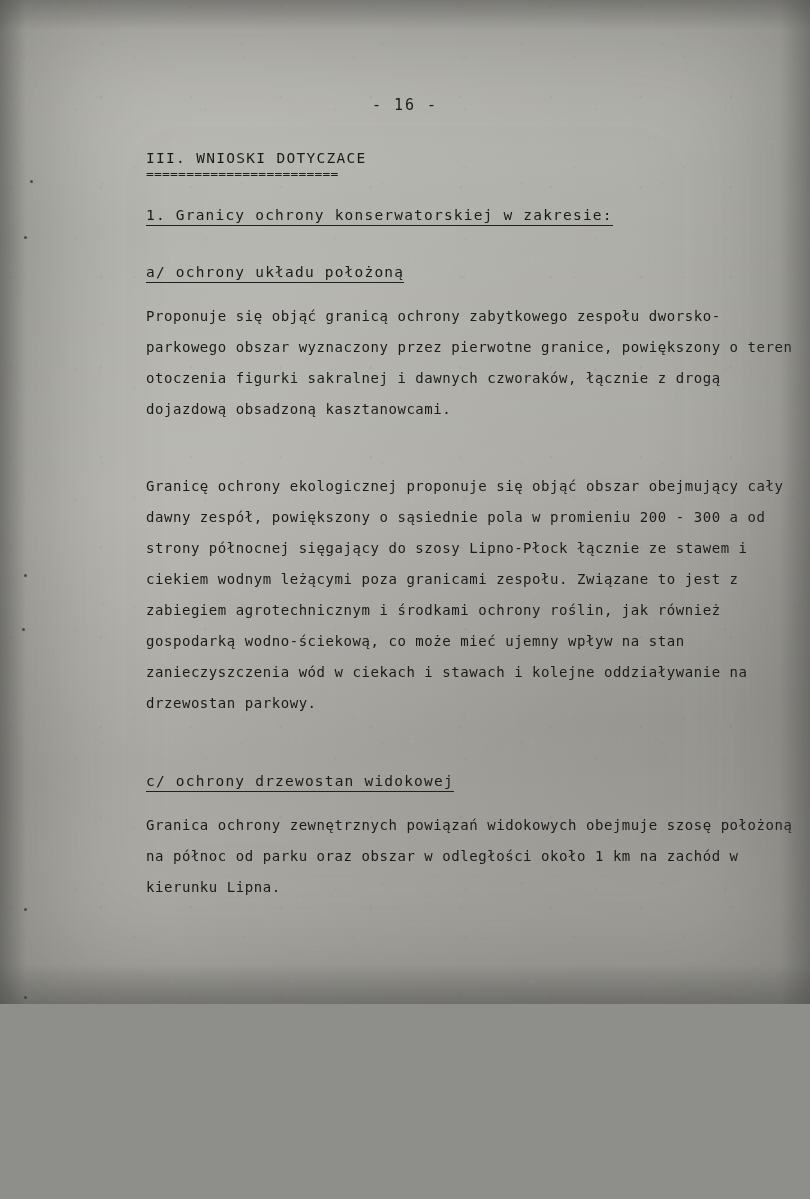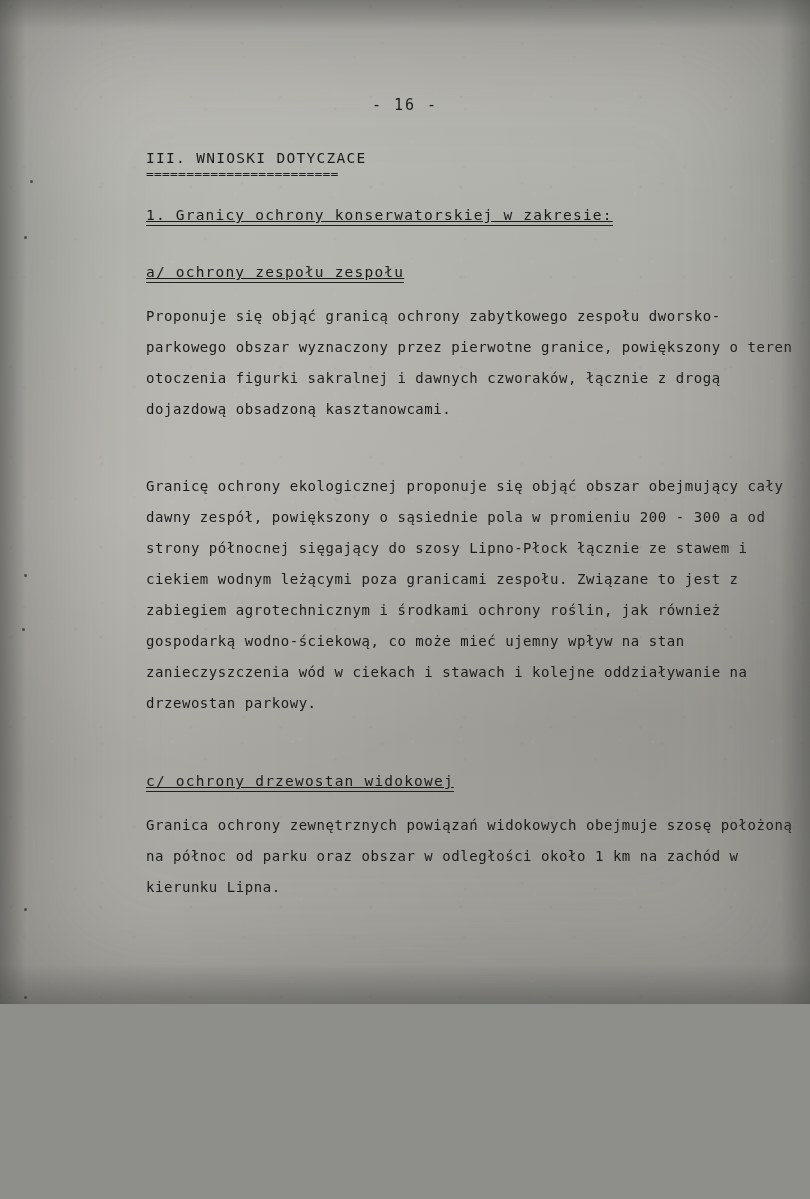--- a/index.html
+++ b/index.html
@@ -74,21 +74,20 @@
     transform: scaleY(0.8);
     transform-origin: left top;
   }
   .sub-underlined {
     font-size: 14.5px;
     letter-spacing: 1.2px;
     margin: 0 16px 14px 0;
     display: inline-block;
     border-bottom: 1px solid #20201f;
     padding-bottom: 2px;
-    text-decoration: underline;
   }
   .sub-wrap { margin-bottom: 10px; }
   .sub-wrap.tight { margin-bottom: 4px; }
   p.para {
     font-size: 14px;
     line-height: 31px;
     letter-spacing: 0.55px;
     margin: 0 0 0 0;
     white-space: pre-wrap;
   }
@@ -149,21 +148,21 @@
       <div class="heading">III. WNIOSKI DOTYCZACE</div>
       <div class="rule-dashes">========================</div>
 
       <div class="sub-wrap">
         <span class="sub-underlined">1. Granicy ochrony konserwatorskiej w zakresie:</span>
       </div>
 
       <div class="gap-sm"></div>
 
       <div class="sub-wrap tight">
-        <span class="sub-underlined">a/ ochrony zespołu zespołu</span>
+        <span class="sub-underlined">a/ ochrony układu położoną</span>
       </div>
 
       <p class="para">Proponuje się objąć granicą ochrony zabytkowego zespołu dworsko-parkowego obszar wyznaczony przez pierwotne granice, powiększony o teren otoczenia figurki sakralnej i dawnych czworaków, łącznie z drogą dojazdową obsadzoną kasztanowcami.</p>
 
       <div class="gap-lg"></div>
 
 
       <p class="para">Granicę ochrony ekologicznej proponuje się objąć obszar obejmujący cały dawny zespół, powiększony o sąsiednie pola w promieniu 200 - 300 a od strony północnej sięgający do szosy Lipno-Płock łącznie ze stawem i ciekiem wodnym leżącymi poza granicami zespołu. Związane to jest z zabiegiem agrotechnicznym i środkami ochrony roślin, jak również gospodarką wodno-ściekową, co może mieć ujemny wpływ na stan zanieczyszczenia wód w ciekach i stawach i kolejne oddziaływanie na drzewostan parkowy.</p>
 
       <div class="gap-xl"></div>

